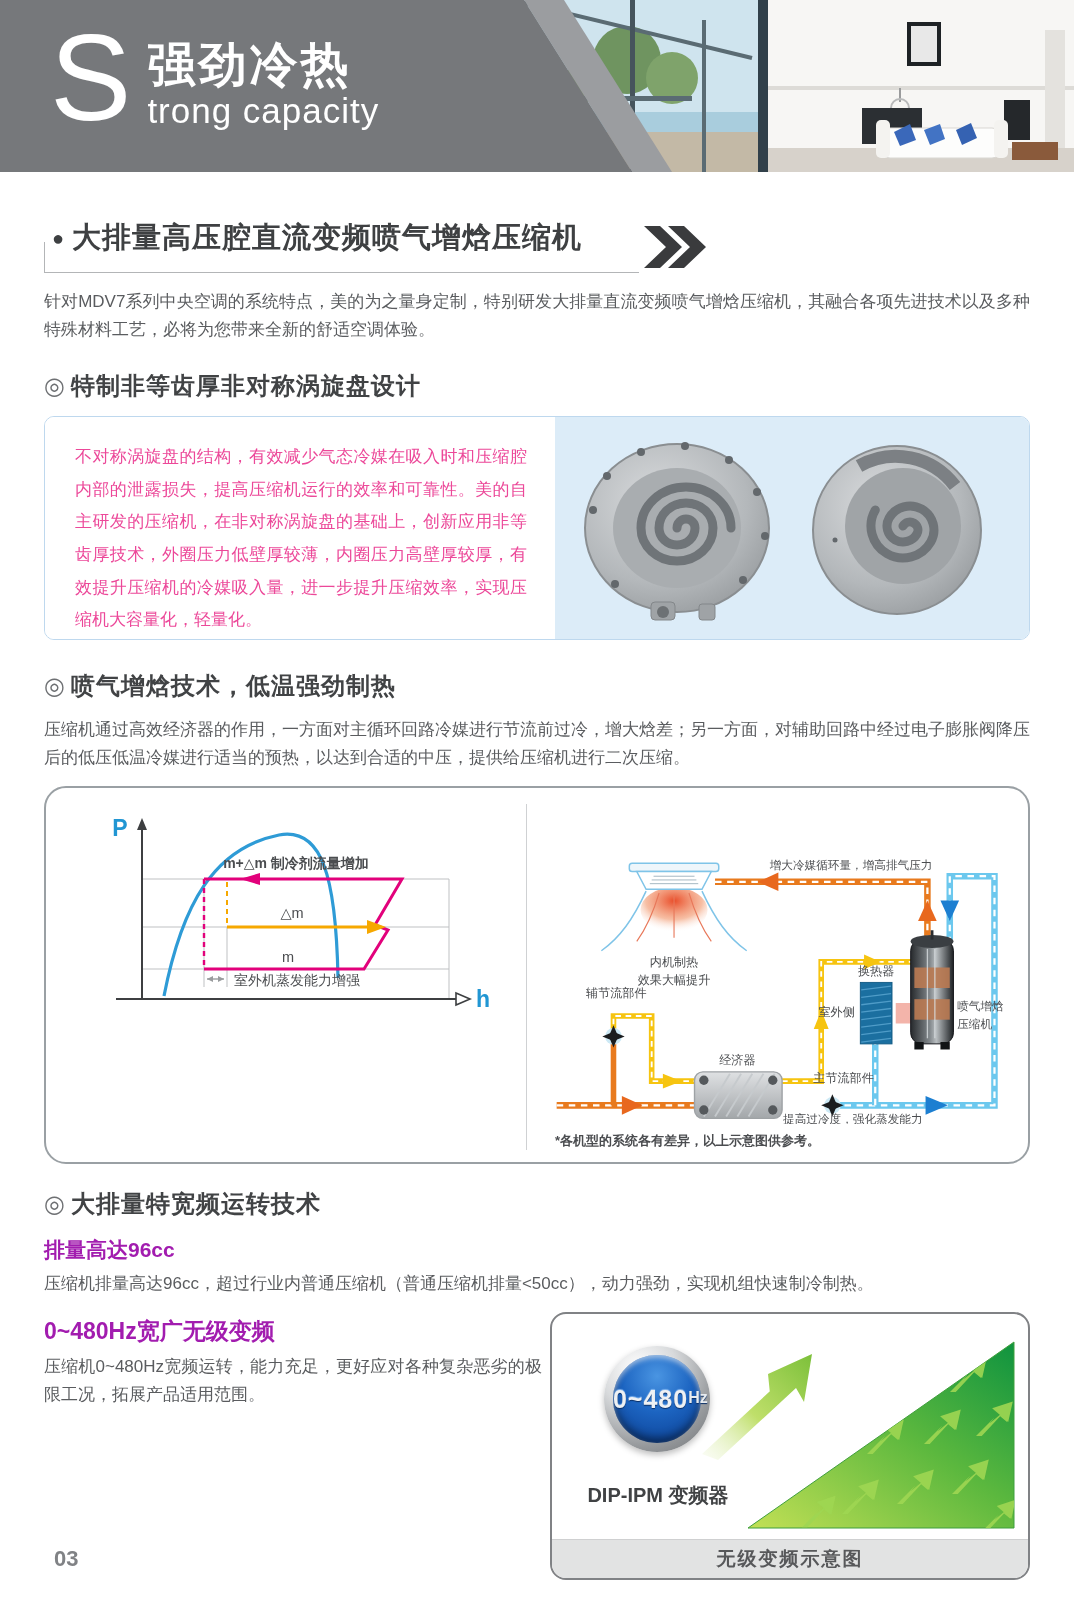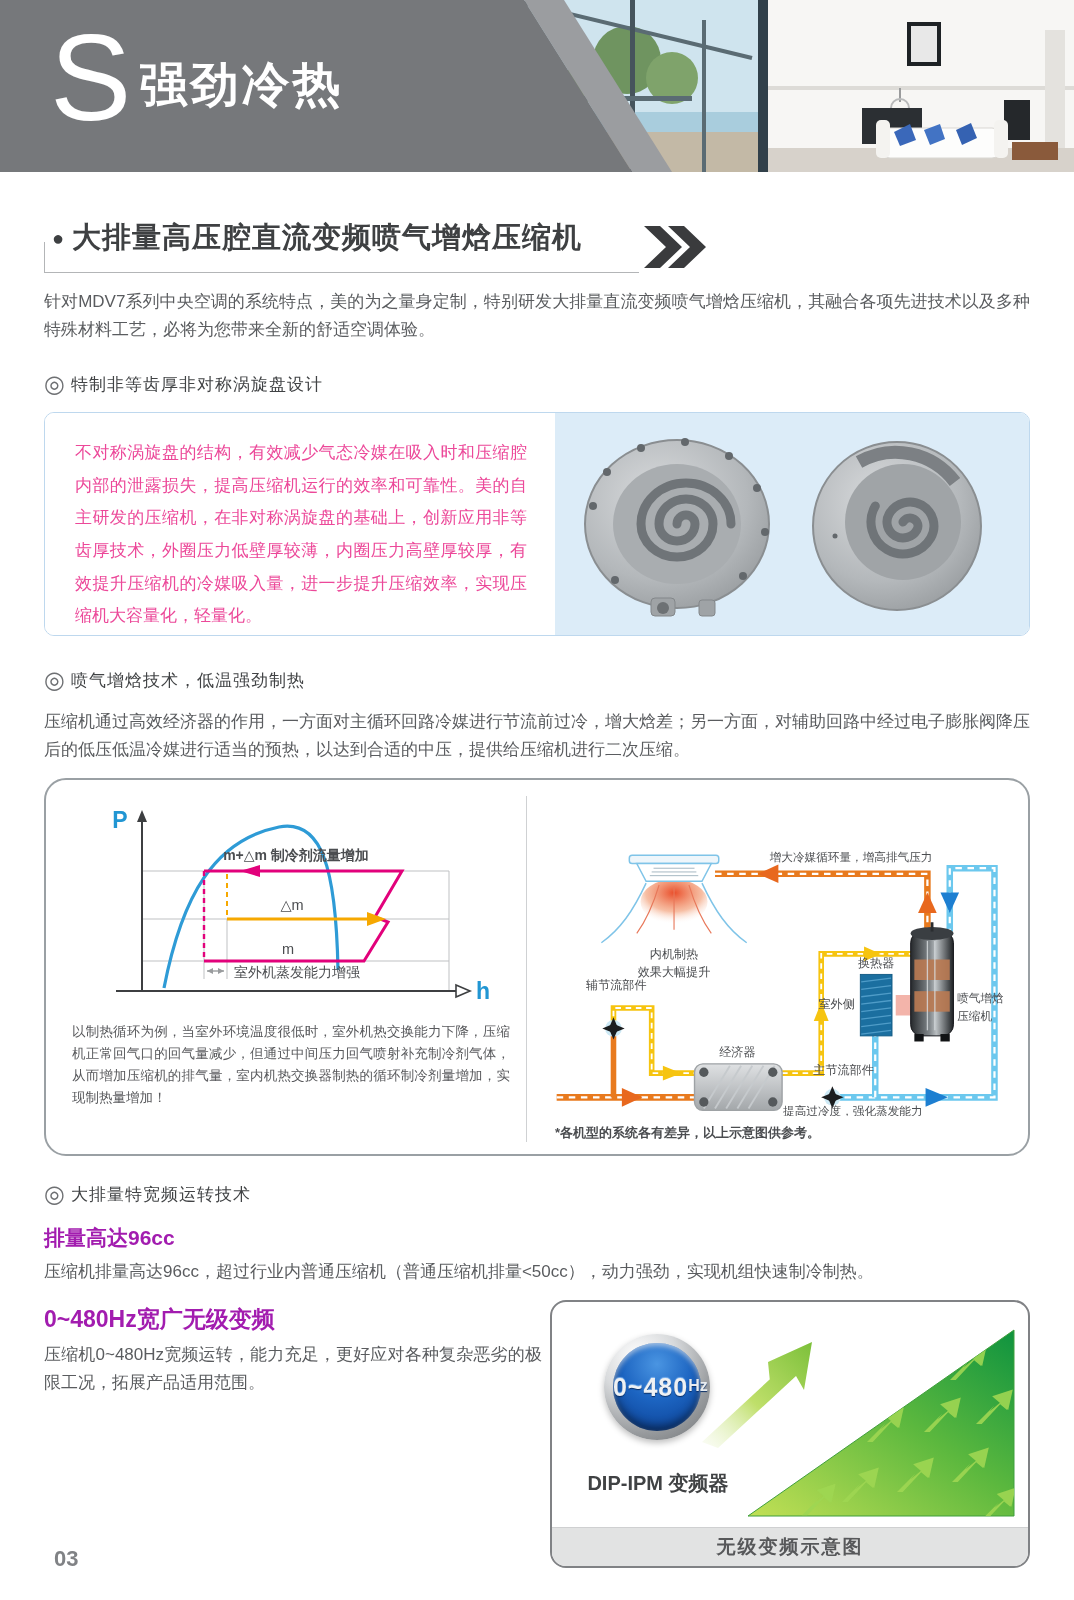--- a/index.html
+++ b/index.html
@@ -8,41 +8,41 @@
 
   
   .hdr{position:relative;width:1074px;height:172px;overflow:hidden;}
   .hdr-photo{position:absolute;right:0;top:0;width:562px;height:172px;}
   .hdr-sliver{position:absolute;left:0;top:0;width:700px;height:172px;background:#9b9da0;
     clip-path:polygon(524px 0,564px 0,672px 172px,632px 172px);}
   .hdr-gray{position:absolute;left:0;top:0;width:700px;height:172px;background:#76787b;
     clip-path:polygon(0 0,524px 0,632px 172px,0 172px);}
   .hdr-text{position:absolute;left:50px;top:16px;display:flex;align-items:center;color:#fff;z-index:4;}
   .hdr-s{font-size:122px;line-height:1.02;font-weight:400;}
-  .hdr-col{margin-left:8px;margin-top:14px;}
+  .hdr-col{margin-left:16px;margin-top:14px;}
   .hdr-zh{font-size:48px;font-weight:bold;letter-spacing:3px;line-height:1.1;}
   .hdr-en{font-size:35px;font-weight:400;letter-spacing:1px;line-height:1.15;}
 
   .content{padding:0 44px;}
 
   
   .sec1{position:relative;margin-top:46px;height:56px;}
   .sec1-bracket{position:absolute;left:0;top:24px;width:594px;height:30px;
     border-left:1px solid #b3b5b7;border-bottom:1px solid #b3b5b7;}
   .sec1-row{position:absolute;left:8px;top:0;display:flex;align-items:center;}
   .sec1-bullet{font-size:20px;color:#3e4042;margin-right:8px;}
   .sec1-title{font-size:29px;font-weight:bold;color:#3e4042;letter-spacing:1px;}
   .sec1-chev{position:absolute;left:600px;top:8px;}
 
   p.body{font-size:17px;color:#5a5c5f;line-height:1.65;margin:0 0 14px 0;text-align:justify;}
   .intro-wrap{margin-top:14px;}
 
   .h2{display:flex;align-items:center;margin:26px 0 14px 0;}
   .h2 .marker{font-size:24px;color:#6e7073;margin-right:6px;}
-  .h2 .txt{font-size:17px;font-weight:normal;color:#414345;letter-spacing:1px;}
+  .h2 .txt{font-size:24px;font-weight:bold;color:#414345;letter-spacing:1px;}
 
   
   .scroll-box{display:flex;border:1px solid #bed8ee;border-radius:10px;overflow:hidden;height:222px;}
   .scroll-left{width:452px;padding:24px 28px 20px 30px;background:#fff;}
   .scroll-left p{font-size:17px;color:#ec4899;line-height:1.92;margin:0;text-align:justify;}
   .scroll-right{flex:1;background:#dcecf8;display:flex;align-items:center;justify-content:center;}
 
   
   .dbox{display:flex;border:2px solid #9aa0a4;border-radius:22px;margin-top:8px;padding:16px 18px 12px 18px;}
   .dbox-left{width:446px;border-right:1px solid #cfd1d3;padding-right:16px;}
@@ -123,20 +123,21 @@
         <rect x="500,150" y="150" width="0" height="0" fill="#000"></rect>
         <rect x="500" y="142" width="46" height="18" fill="#8a5a3b"></rect>
       </svg>
     </div>
     <div class="hdr-sliver"></div>
     <div class="hdr-gray"></div>
     <div class="hdr-text">
       <div class="hdr-s">S</div>
       <div class="hdr-col">
         <div class="hdr-zh">强劲冷热</div>
+        <div class="hdr-en">trong capacity</div>
       </div>
     </div>
   </div>
 
   <div class="content">
 
     <div class="sec1">
       <div class="sec1-bracket"></div>
       <div class="sec1-row">
         <span class="sec1-bullet">●</span>
@@ -247,21 +248,20 @@
           <polygon points="143,175 149,172 149,178" fill="#9a9c9e"></polygon>
           <polygon points="160,175 154,172 154,178" fill="#9a9c9e"></polygon>
 
           <text x="232" y="64" font-size="14" font-weight="bold" fill="#4b4d50" text-anchor="middle">m+△m 制冷剂流量增加</text>
           <text x="228" y="114" font-size="14.5" fill="#4b4d50" text-anchor="middle">△m</text>
           <text x="224" y="158" font-size="14.5" fill="#4b4d50" text-anchor="middle">m</text>
           <text x="170" y="181" font-size="14" fill="#4b4d50" text-anchor="start">室外机蒸发能力增强</text>
           <text x="56" y="32" font-size="23" font-weight="bold" fill="#2196d3" text-anchor="middle">P</text>
           <text x="412" y="203" font-size="23" font-weight="bold" fill="#2196d3" text-anchor="start">h</text>
         </svg>
-        <p class="chart-caption">以制热循环为例，当室外环境温度很低时，室外机热交换能力下降，压缩机正常回气口的回气量减少，但通过中间压力回气喷射补充制冷剂气体，从而增加压缩机的排气量，室内机热交换器制热的循环制冷剂量增加，实现制热量增加！</p>
       </div>
 
       <div class="dbox-right">
         <svg width="100%" height="272" viewBox="0 0 500 292">
           <defs>
             <radialGradient id="redGlow" cx="50%" cy="30%" r="70%">
               <stop offset="0%" stop-color="#e8441f" stop-opacity="0.95"></stop>
               <stop offset="60%" stop-color="#f08a5a" stop-opacity="0.55"></stop>
               <stop offset="100%" stop-color="#ffffff" stop-opacity="0"></stop>
             </radialGradient>

